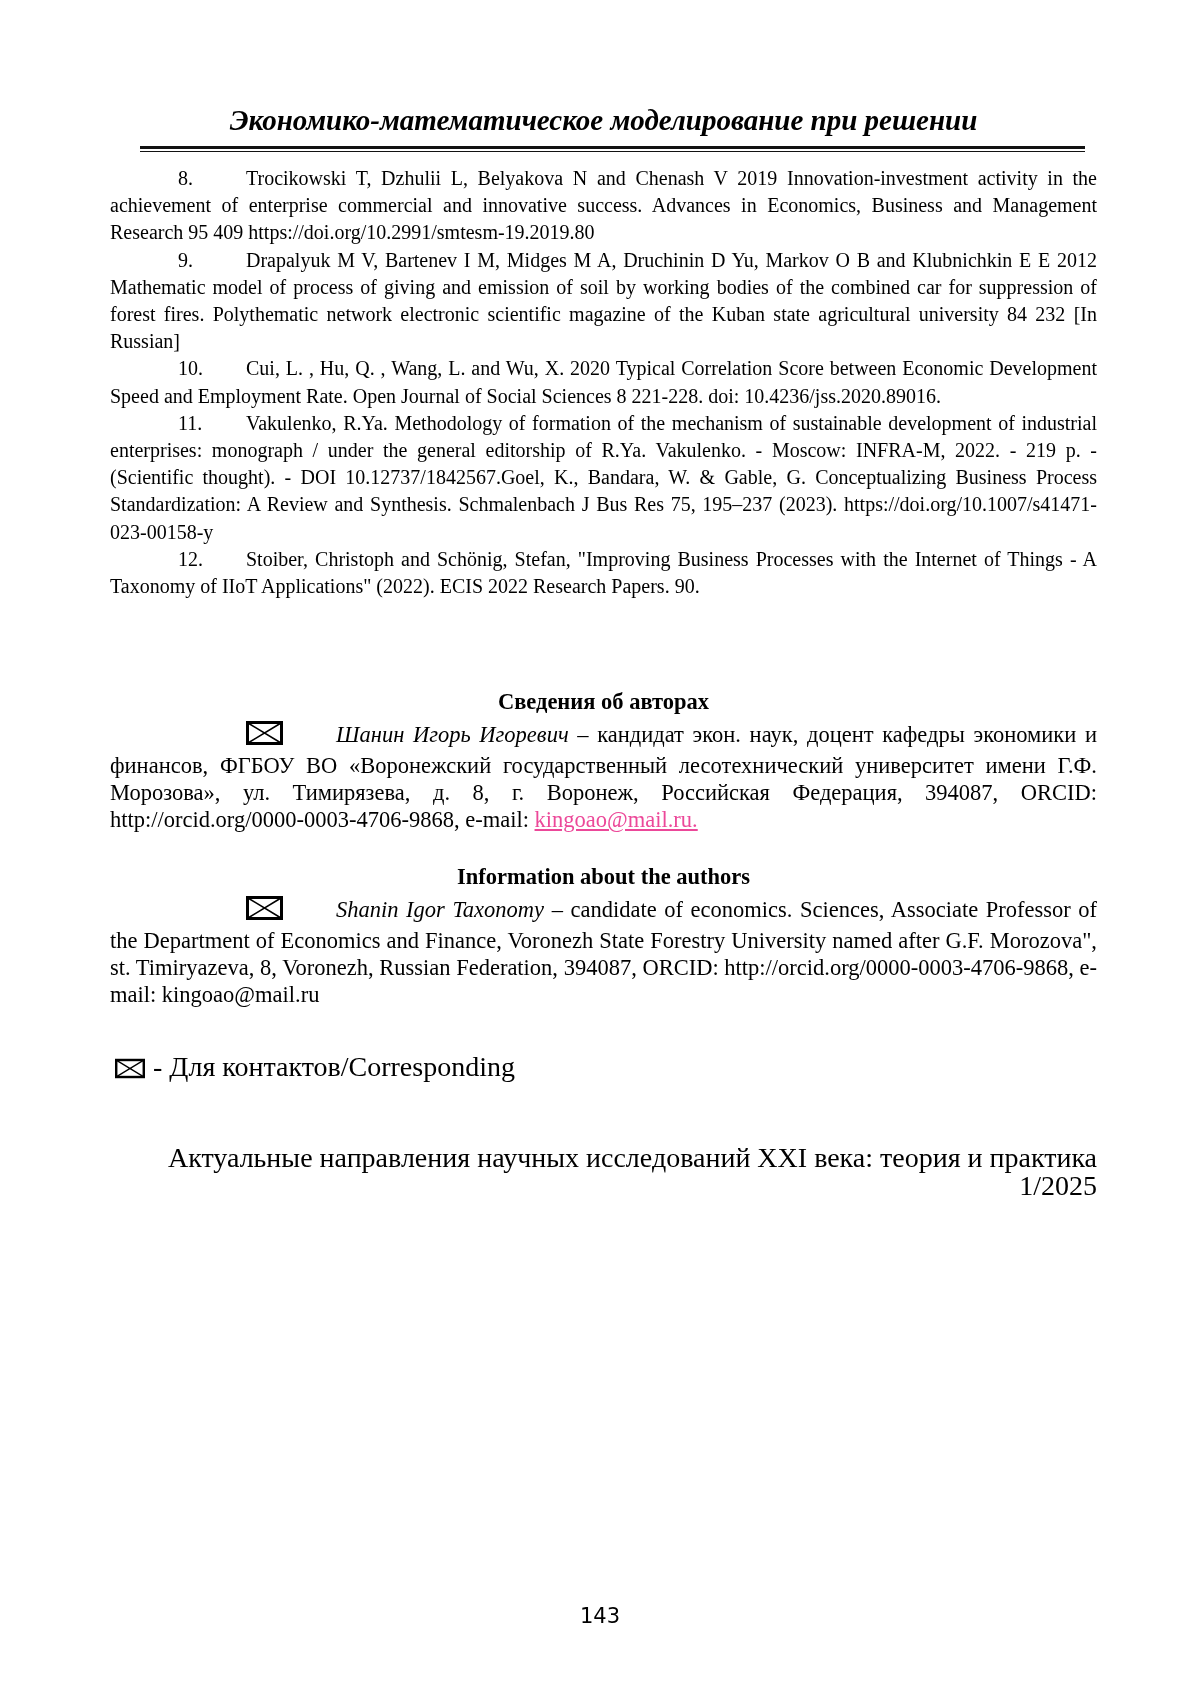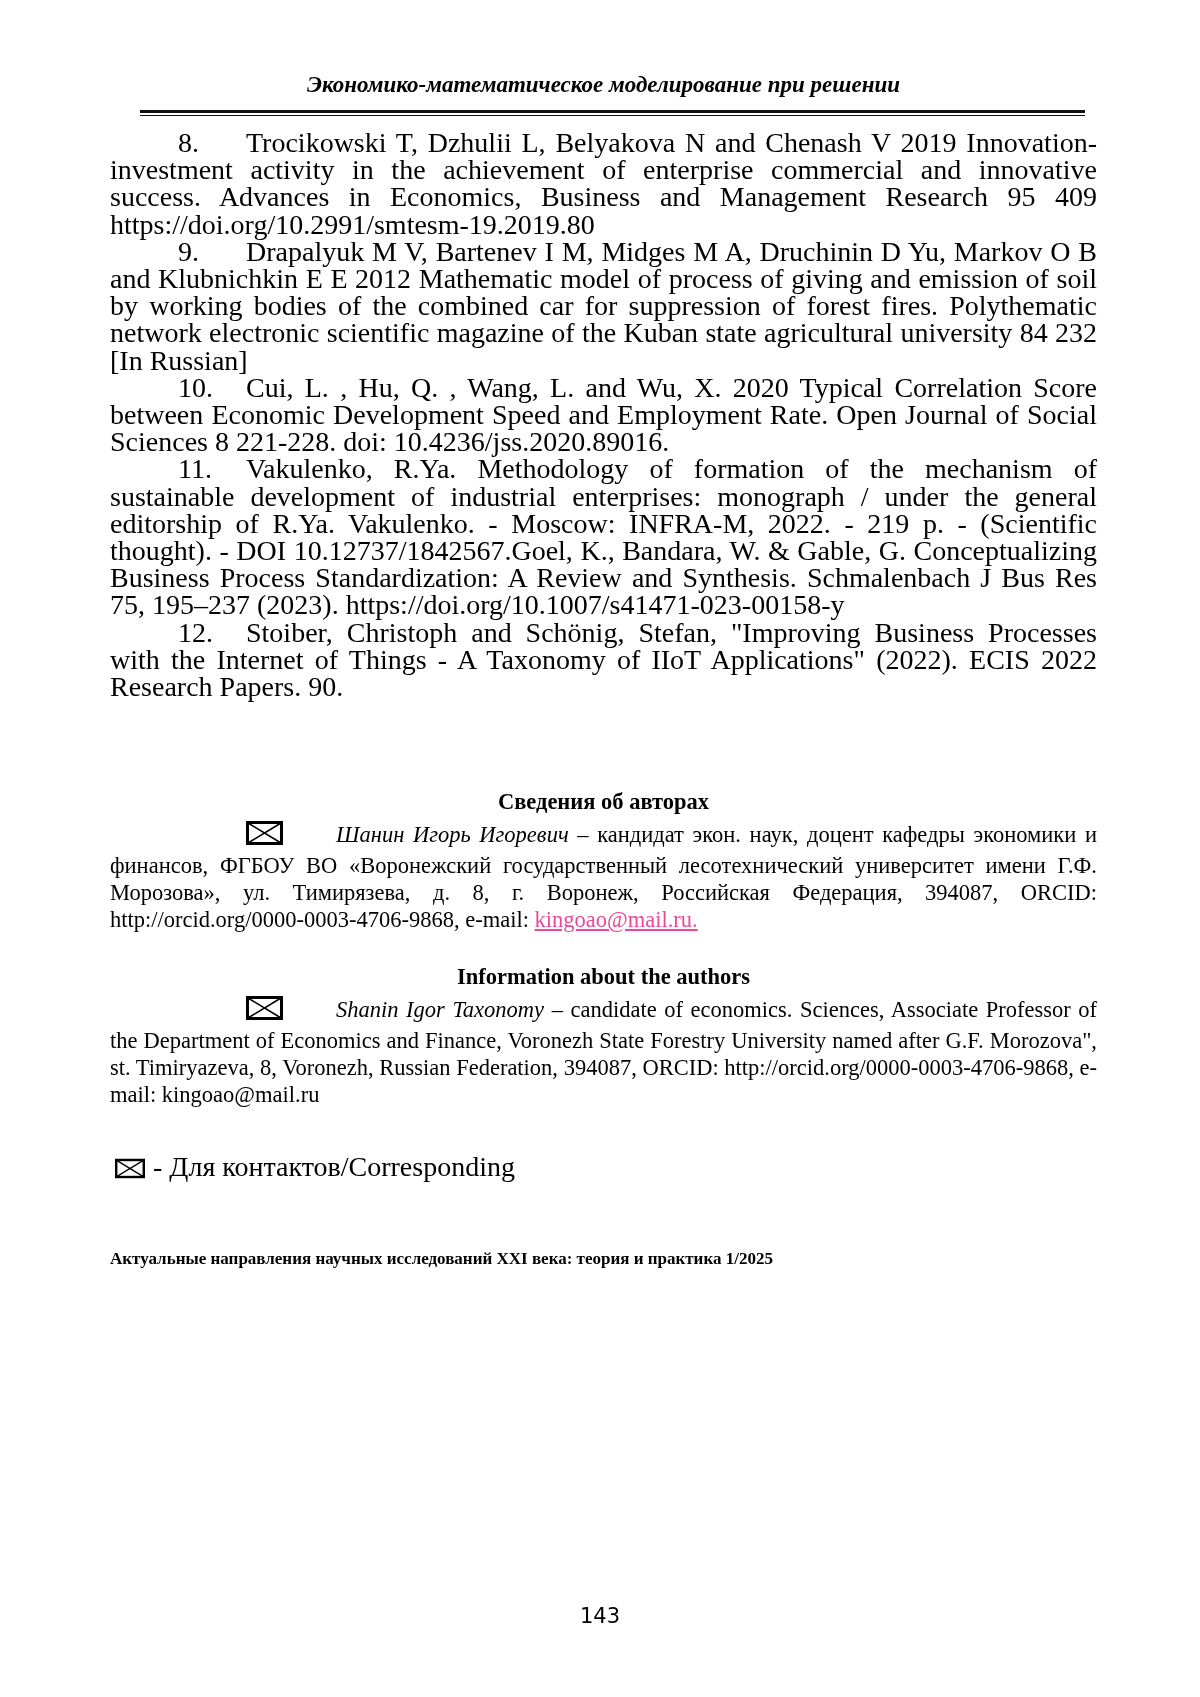--- a/index.html
+++ b/index.html
@@ -8,40 +8,40 @@
     width: 1200px;
     height: 1697px;
     background: #ffffff;
     color: #000;
     font-family: "Liberation Serif", serif;
     overflow: hidden;
   }
   .content { padding: 0 103px 0 110px; }
 
   .header-title {
-    margin-top: 68px;
+    margin-top: 104px;
     text-align: center;
     font-weight: bold;
     font-style: italic;
-    font-size: 23px;
+    font-size: 29px;
     line-height: 33px;
   }
   .rule {
     margin: 9px 12px 0 30px;
     height: 2px;
     border-top: 3px solid #121212;
     border-bottom: 1px solid #121212;
   }
 
   .refs { margin-top: 13px; }
   .ref {
     margin: 0;
     text-align: justify;
     text-indent: 68px;
-    font-size: 28px;
+    font-size: 20px;
     line-height: 27.2px;
   }
   .ref-num { display: inline-block; width: 68px; text-indent: 0; }
 
   .section-heading {
     font-weight: bold;
     text-align: center;
     font-size: 22.5px;
     line-height: 27.2px;
     margin: 0;
@@ -63,23 +63,23 @@
 
   .corresponding {
     margin: 45px 0 0 5px;
     font-size: 28px;
     line-height: 27.2px;
   }
   .corresponding .envelope { margin-right: 8px; vertical-align: -4px; }
 
   .journal-footer {
     margin-top: 60px;
-    text-align: left;
-    font-weight: bold;
-    font-size: 17px;
+    text-align: right;
+    font-weight: normal;
+    font-size: 28px;
     line-height: 28px;
   }
 
   .page-number {
     position: absolute;
     top: 1604px;
     left: 0;
     width: 100%;
     text-align: center;
     font-family: "DejaVu Sans", sans-serif;

